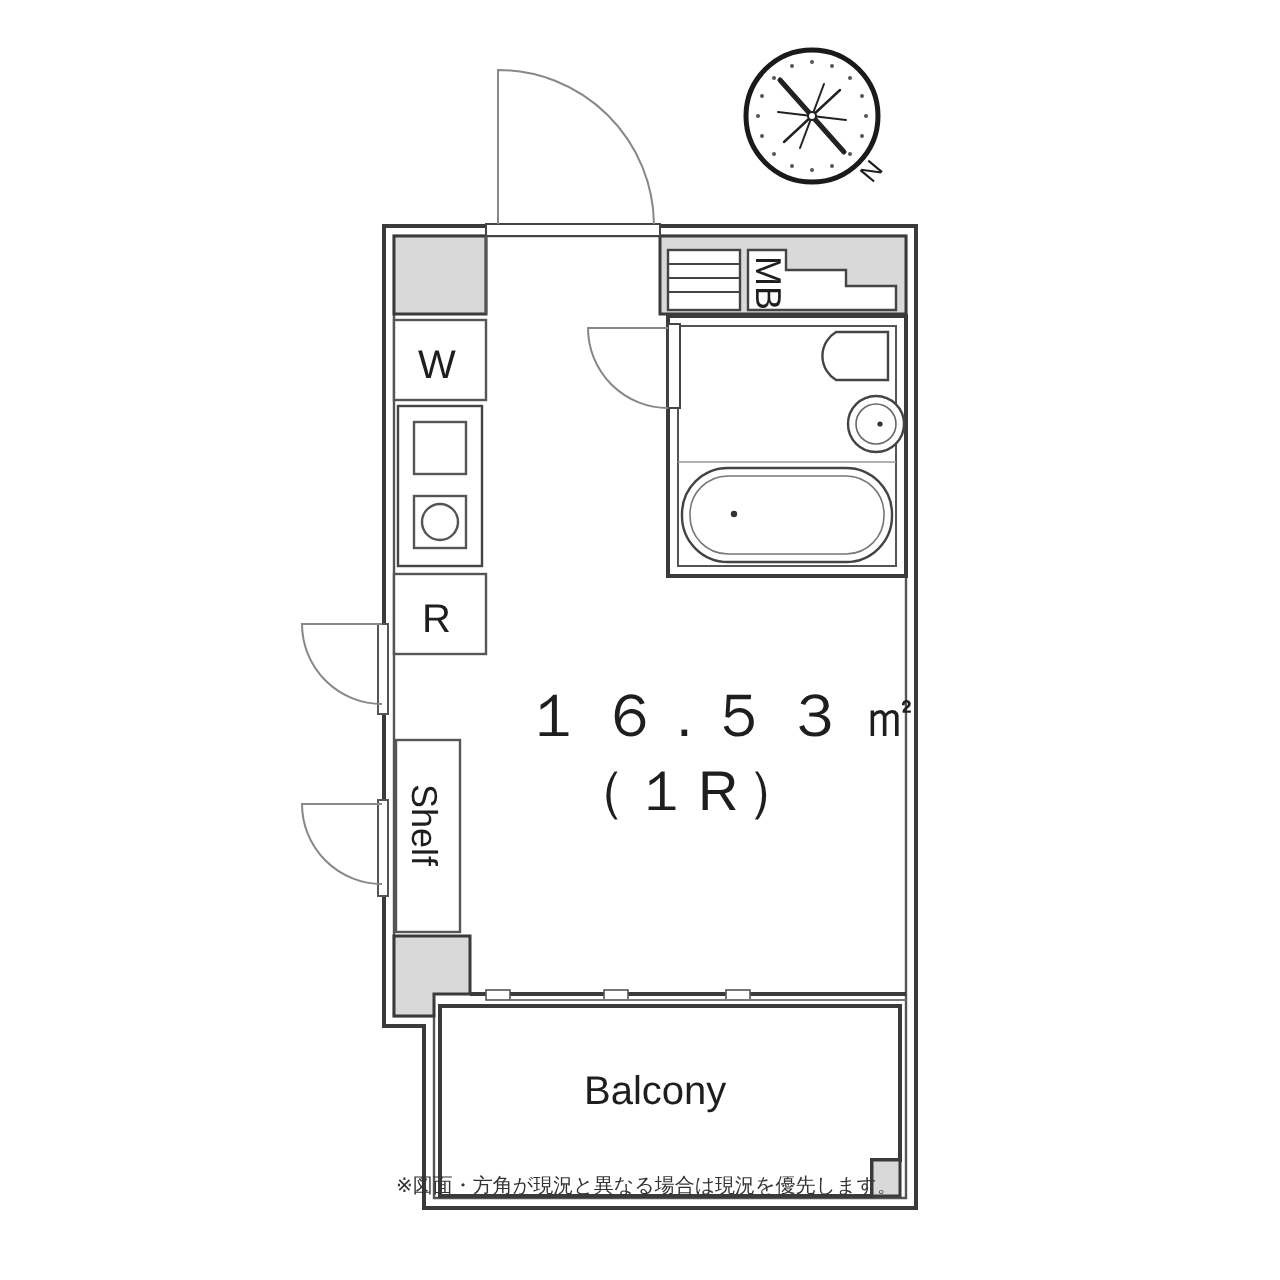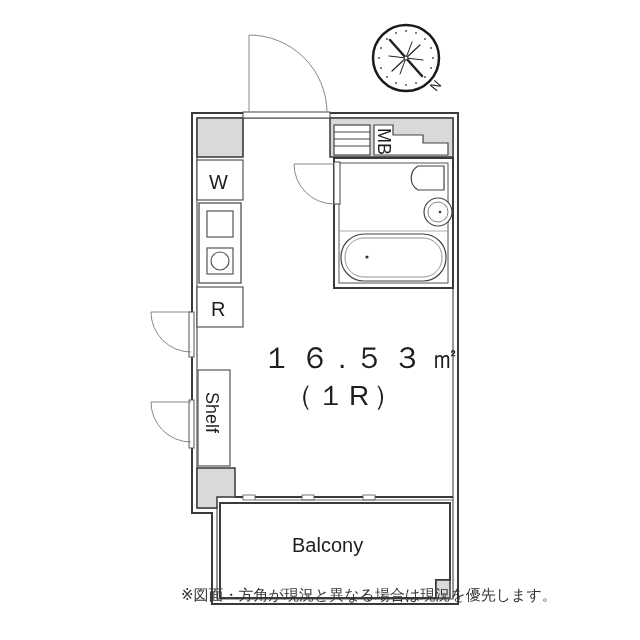--- a/index.html
+++ b/index.html
@@ -7,21 +7,21 @@
   svg { position: absolute; left: 0; top: 0; }
   .wall { fill: none; stroke: #3a3a3a; stroke-width: 2; }
   .wall-thin { fill: none; stroke: #555; stroke-width: 1.2; }
   .fill-gray { fill: #d9d9d9; stroke: #3a3a3a; stroke-width: 1.5; }
   .door-arc { fill: none; stroke: #888; stroke-width: 1; }
   .fixture { fill: #fff; stroke: #444; stroke-width: 1.2; }
   .label { fill: #1e1e1e; font-family: "Liberation Sans", "DejaVu Sans", sans-serif; }
   .area-text { font-size: 30px; letter-spacing: 8px; }
   .room-text { font-size: 28px; letter-spacing: 4px; }
   .small-label { font-size: 18px; }
-  .note { position: absolute; left: 181px; top: 586px; font-size: 15px; color: #333; font-family: "DejaVu Sans", sans-serif; white-space: nowrap; }
+  .note { position: absolute; left: 198px; top: 586px; font-size: 10px; color: #333; font-family: "DejaVu Sans", sans-serif; white-space: nowrap; }
 </style>
 </head>
 <body>
 
 <svg width="640" height="640" viewBox="0 0 640 640">
 
   <path class="wall" d="M192,113 L458,113 L458,604 L212,604 L212,513 L192,513 Z"></path>
   <path class="wall-thin" d="M197,118 L453,118 L453,599 L217,599 L217,508 L197,508 Z"></path>
 
   <path class="fill-gray" d="M197,118 L243,118 L243,157 L197,157 Z"></path>

